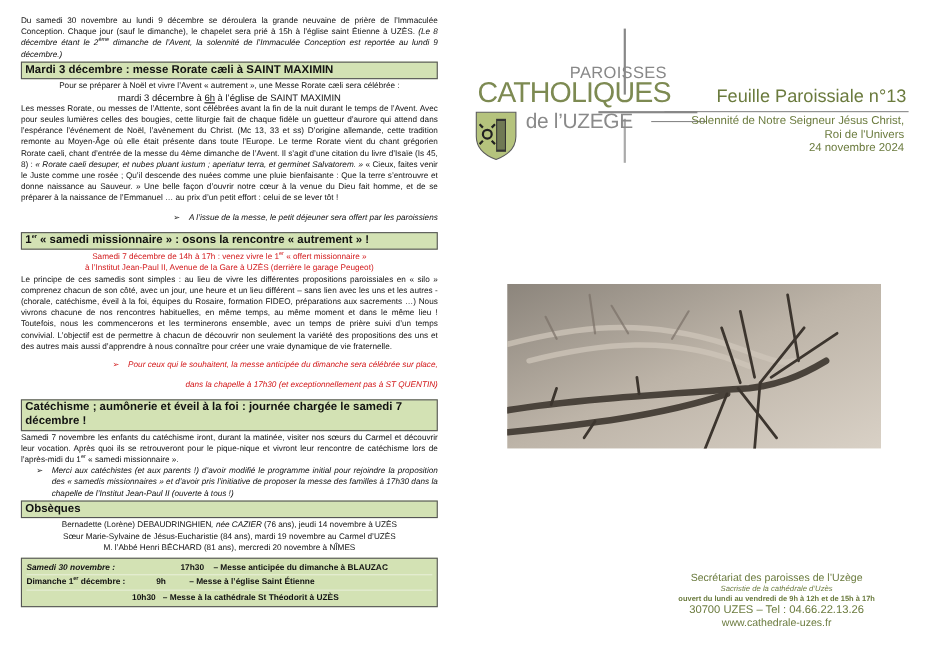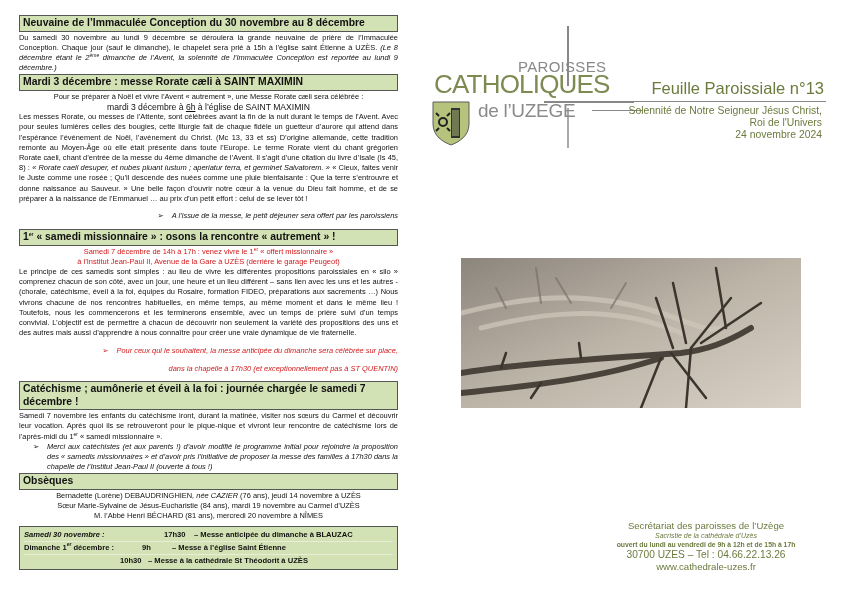--- a/index.html
+++ b/index.html
@@ -30,21 +30,20 @@
   .footer .l2 { font-size:7px; font-style:italic; line-height:9px; }
   .footer .l3 { font-size:6.8px; font-weight:bold; line-height:9px; }
   .footer .l4 { font-size:10.2px; line-height:12px; }
   .footer .l5 { font-size:9.6px; line-height:12px; }
 </style>
 </head>
 <body>
 
 <div class="left">
 
-  <div class="hdr">Neuvaine de l’Immaculée Conception du 30 novembre au 8 décembre</div>
   <p class="p">
     <span class="b">Du samedi 30 novembre au lundi 9 décembre</span><span> se déroulera la grande neuvaine de prière de l’Immaculée Conception. </span><span class="b">Chaque jour (sauf le dimanche), le chapelet sera prié à 15h à l’église saint Étienne à UZÈS</span><span>. </span><span class="i">(Le 8 décembre étant le 2</span><sup class="i">ème</sup><span class="i"> dimanche de l’Avent, la solennité de l’Immaculée Conception est reportée au lundi 9 décembre.)</span>
   </p>
 
   <div class="hdr">Mardi 3 décembre : messe Rorate cæli à SAINT MAXIMIN</div>
   <p class="c">Pour se préparer à Noël et vivre l’Avent « autrement », une Messe Rorate cæli sera célébrée :</p>
   <p class="c b big"><span>mardi 3 décembre à </span><span class="u">6h</span><span> à l’église de SAINT MAXIMIN</span></p>
   <p class="p"><span>Les messes Rorate, ou messes de l’Attente, sont célébrées avant la fin de la nuit durant le temps de l’Avent. Avec pour seules lumières celles des bougies, cette liturgie fait de chaque fidèle un guetteur d’aurore qui attend dans l’espérance l’événement de Noël, l’avènement du Christ.  (Mc 13, 33 et ss) D’origine allemande, cette tradition remonte au Moyen-Âge où elle était présente dans toute l’Europe. Le terme Rorate vient du chant grégorien Rorate caeli, chant d’entrée de la messe du 4ème dimanche de l’Avent. Il s’agit d’une citation du livre d’Isaïe (Is 45, 8) : </span><span class="i">« Rorate caeli desuper, et nubes pluant iustum ; aperiatur terra, et germinet Salvatorem. »</span><span> « Cieux, faites venir le Juste comme une rosée ; Qu’il descende des nuées comme une pluie bienfaisante : Que la terre s’entrouvre et donne naissance au Sauveur. » Une belle façon d’ouvrir notre cœur à la venue du Dieu fait homme, et de se préparer à la naissance de l’Emmanuel … au prix d’un petit effort : celui de se lever tôt !</span></p>
   <p class="right-align i"><span style="font-style:normal;margin-right:8px;">➢</span><span>A l’issue de la messe, le petit déjeuner sera offert par les paroissiens</span></p>
 

